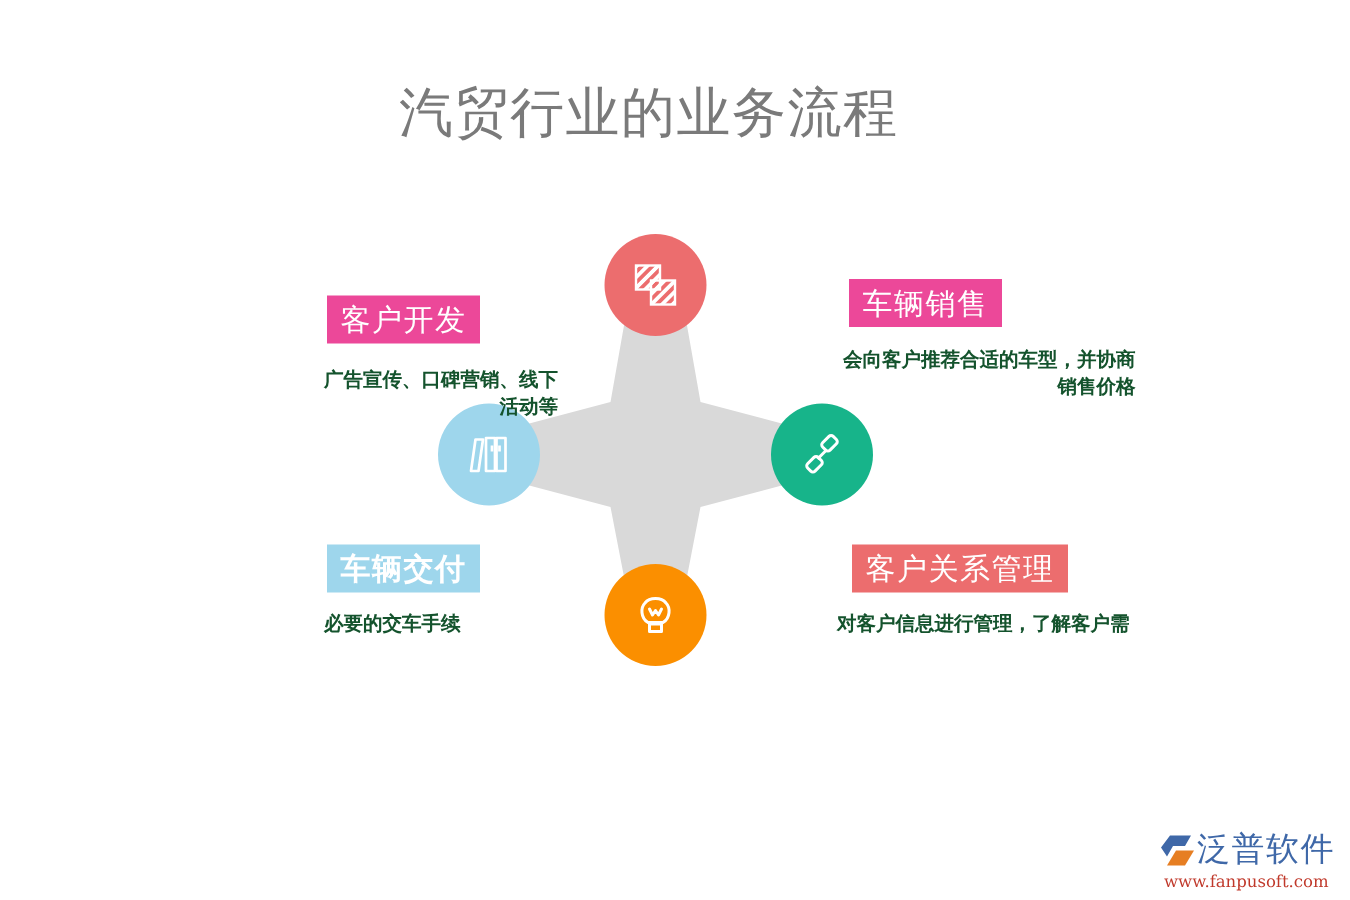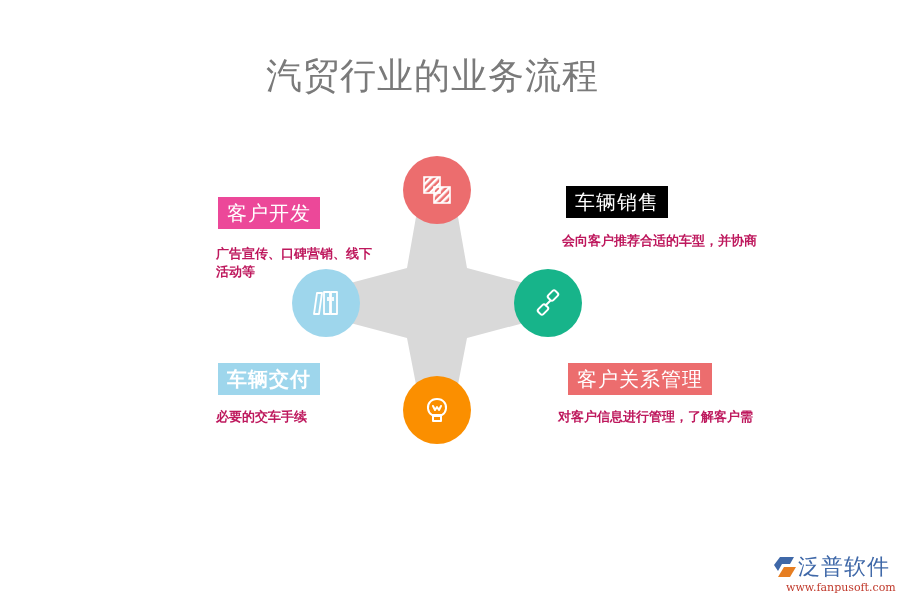--- a/index.html
+++ b/index.html
@@ -17,26 +17,27 @@
     .circle {
       position: absolute; width: 68px; height: 68px; border-radius: 50%;
       display: flex; align-items: center; justify-content: center;
     }
     .circle svg { width: 34px; height: 34px; }
     .label {
       position: absolute; height: 32px; line-height: 32px; padding: 0 9px;
       color: #ffffff; font-size: 20px; letter-spacing: 1px;
     }
     .desc {
-      position: absolute; font-size: 13px; line-height: 18px; color: #be185d;
+      position: absolute; font-size: 13px; line-height: 18px; color: #14532d;
       font-weight: bold;
+      text-align: right;
     }
     .logo { position: absolute; left: 770px; top: 553px; width: 125px; height: 45px; text-align: right; }
     .logo-main { position: absolute; left: 28px; top: 0; font-size: 22px; color: #3f68a8; letter-spacing: 1px; line-height: 28px; }
-    .logo-url { position: absolute; left: 16px; top: 28px; font-size: 11px; color: #c0392b; font-family: "DejaVu Serif", serif; line-height: 14px; }
+    .logo-url { position: absolute; left: 6px; top: 28px; font-size: 11px; color: #c0392b; font-family: "DejaVu Serif", serif; line-height: 14px; }
     .logo-icon { position: absolute; left: 2px; top: 2px; width: 26px; height: 24px; }
   </style>
 </head>
 <body>
 
 <div class="title">汽贸行业的业务流程</div>
 
 <svg class="star" viewBox="0 0 900 600">
   <polygon fill="#d9d9d9" points="419,200 455,200 467,268 535,286 535,320 467,338 455,400 419,400 407,338 339,320 339,286 407,268"></polygon>
 </svg>
@@ -84,23 +85,24 @@
     </g>
   </svg>
 </div>
 
 <div class="label" style="left:218px; top:197px; background:#ec4899;">客户开发</div>
 <div class="desc" style="left:216px; top:245px;">
   <div>广告宣传、口碑营销、线下</div>
   <div>活动等</div>
 </div>
 
-<div class="label" style="left:566px; top:186px; background:#000000;">车辆销售</div>
+<div class="label" style="left:566px; top:186px; background:#ec4899;">车辆销售</div>
 <div class="desc" style="left:562px; top:232px;">
   <div>会向客户推荐合适的车型，并协商</div>
+  <div>销售价格</div>
 </div>
 
 <div class="label" style="left:218px; top:363px; background:#9ed6ec;font-weight:bold;">车辆交付</div>
 <div class="desc" style="left:216px; top:408px;">
   <div>必要的交车手续</div>
 </div>
 
 <div class="label" style="left:568px; top:363px; background:#ec6d6e;">客户关系管理</div>
 <div class="desc" style="left:558px; top:408px;">
   <div>对客户信息进行管理，了解客户需</div>

